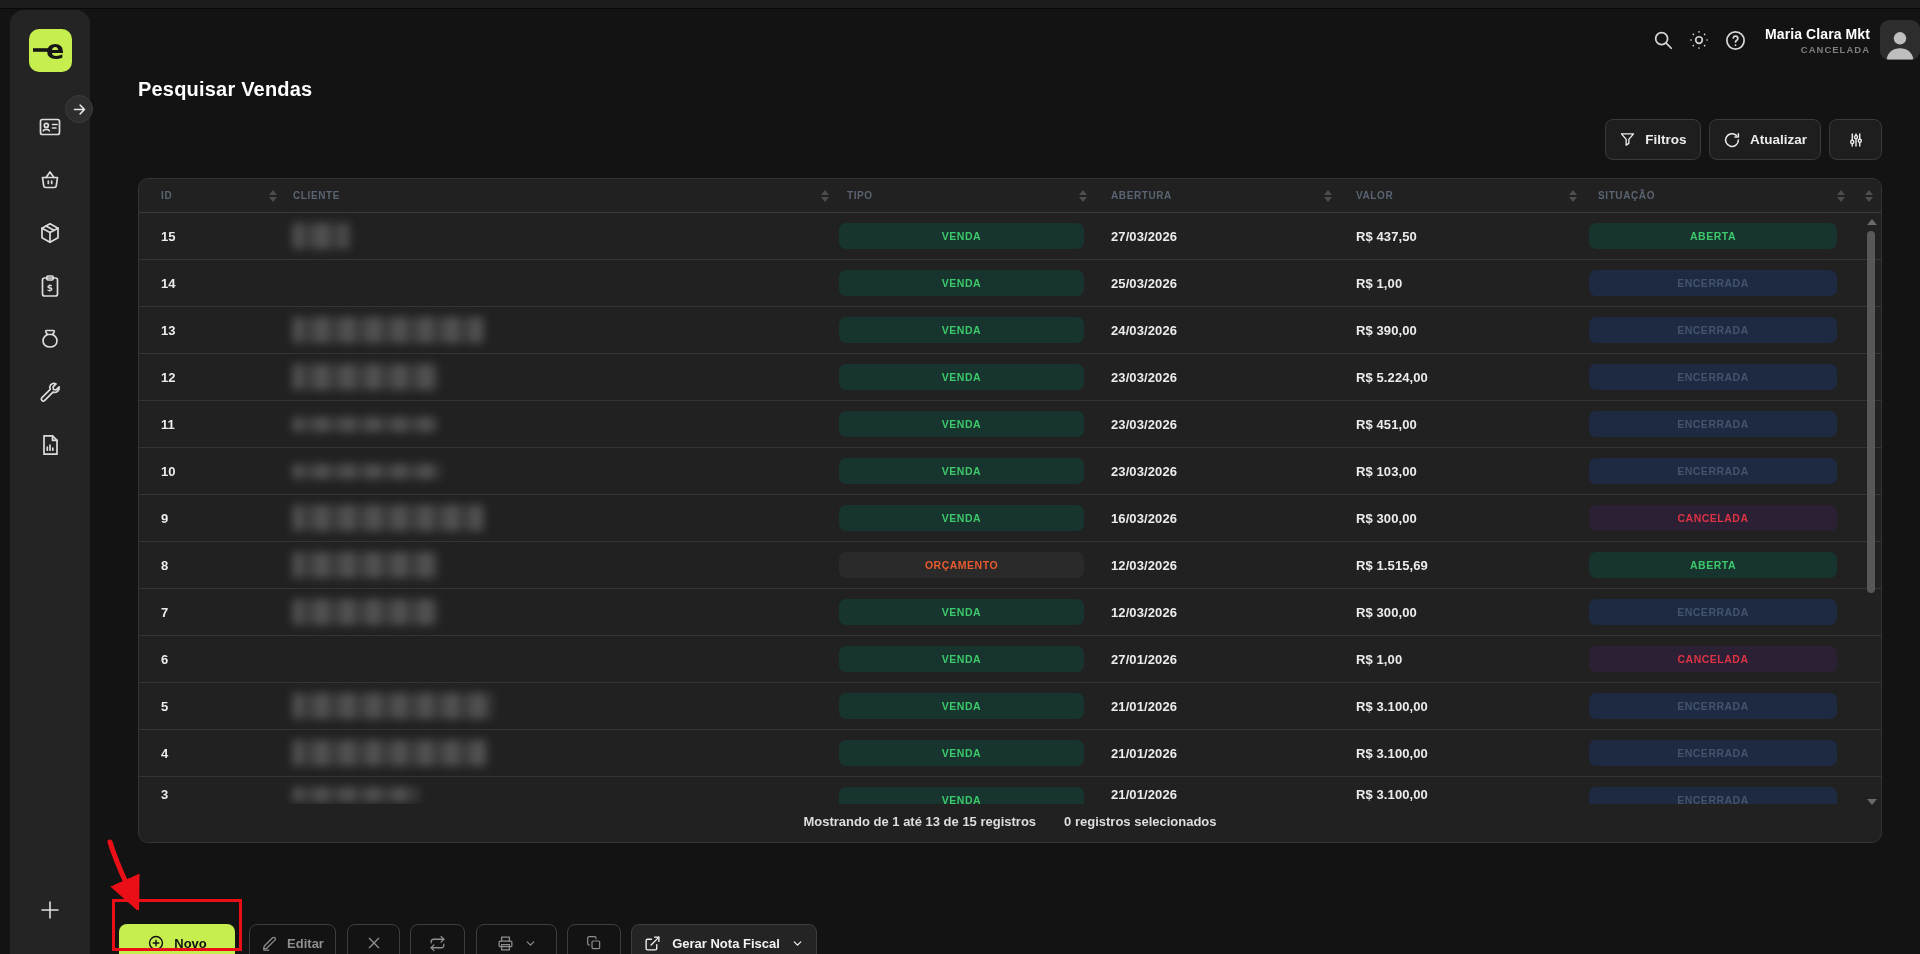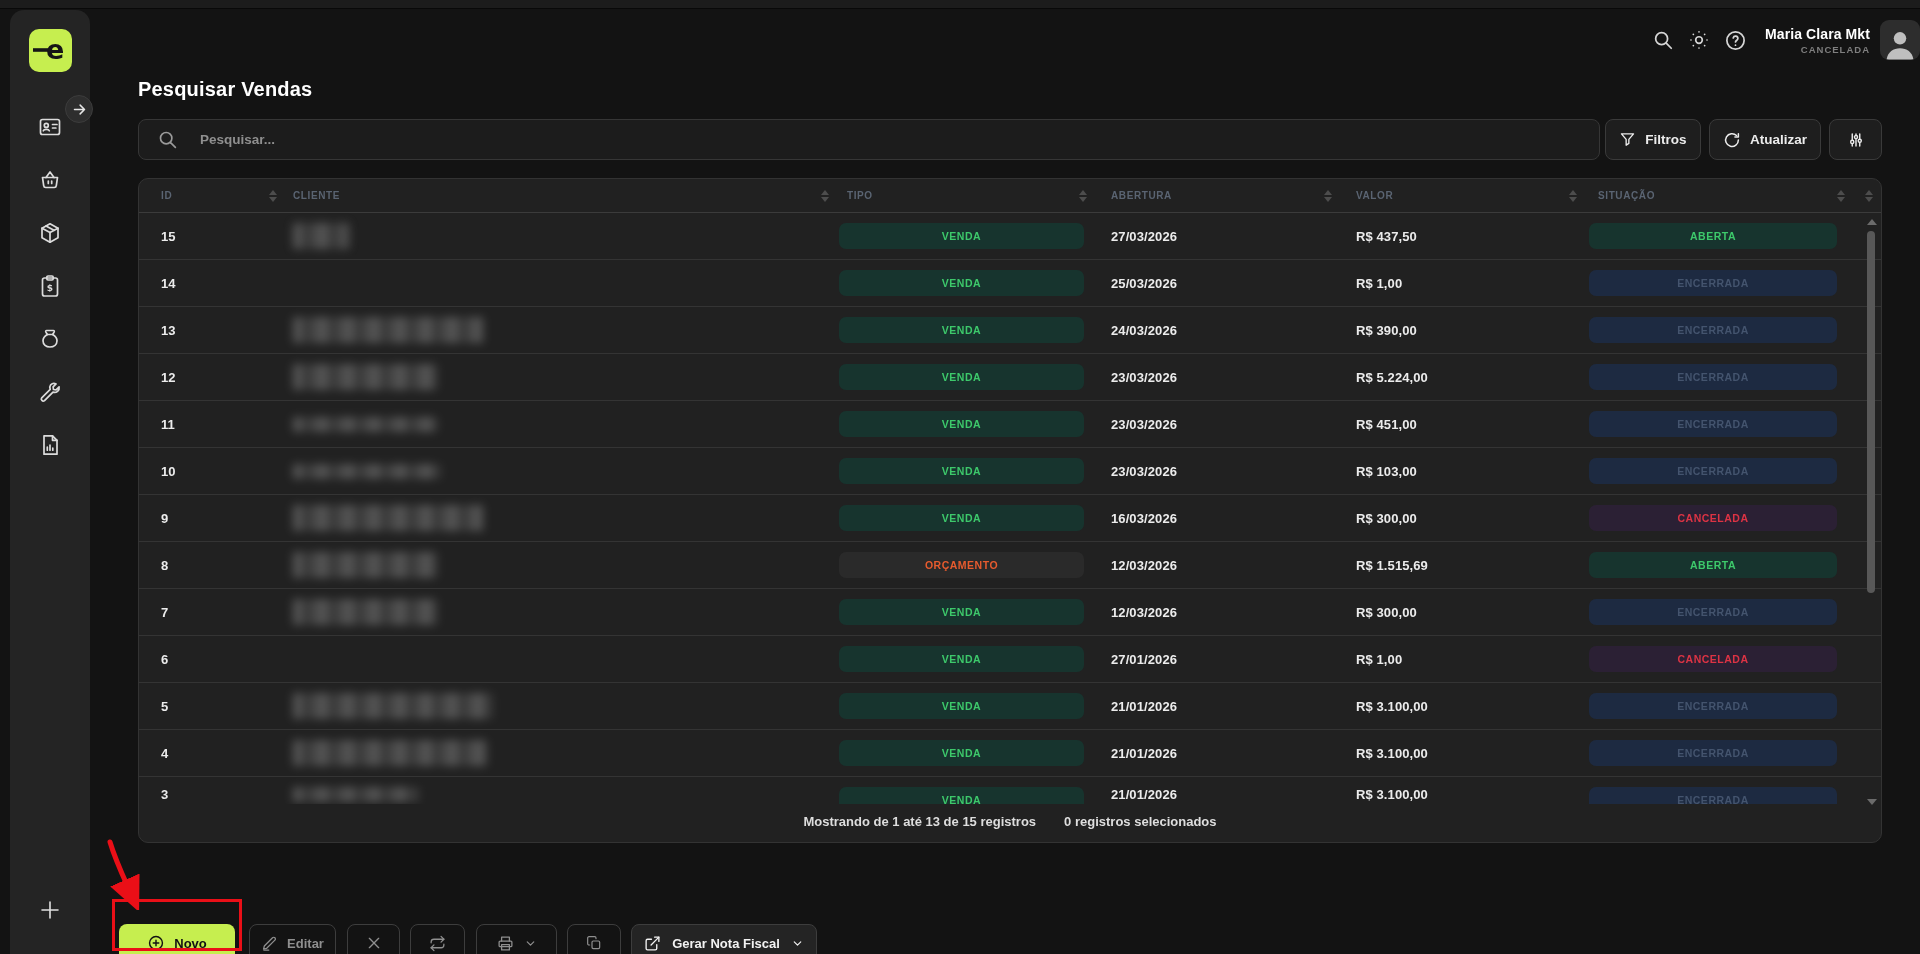--- a/index.html
+++ b/index.html
@@ -198,27 +198,20 @@
         <svg width="34" height="32" viewBox="0 0 24 22" fill="#bfbfbf">
             <circle cx="12" cy="7" r="4.4"></circle>
             <path d="M2.5 22c.8-5.4 4.8-8 9.5-8s8.7 2.6 9.5 8z"></path>
           </svg>
       </div>
     </div>
   </header>
 
   <h1 class="page-title">Pesquisar Vendas</h1>
 
-  <div class="searchbar">
-    <svg width="21" height="21" viewBox="0 0 24 24" fill="none" stroke="currentColor" stroke-width="1.9" stroke-linecap="round">
-        <circle cx="10.5" cy="10.5" r="6.5"></circle>
-        <path d="M15.5 15.5 21 21"></path>
-      </svg>
-    <input type="text" placeholder="Pesquisar..." style="">
-  </div>
 
   <button class="btn btn-filtros">
     <svg width="17" height="17" viewBox="0 0 24 24" fill="none" stroke="currentColor" stroke-width="1.9" stroke-linejoin="round">
         <path d="M3.5 4h17l-6.6 7.8v5.7l-3.8 2.5v-8.2z"></path>
       </svg>
     <span>Filtros</span>
   </button>
 
   <button class="btn btn-atualizar">
     <svg width="18" height="18" viewBox="0 0 24 24" fill="none" stroke="currentColor" stroke-width="2" stroke-linecap="round" stroke-linejoin="round">

